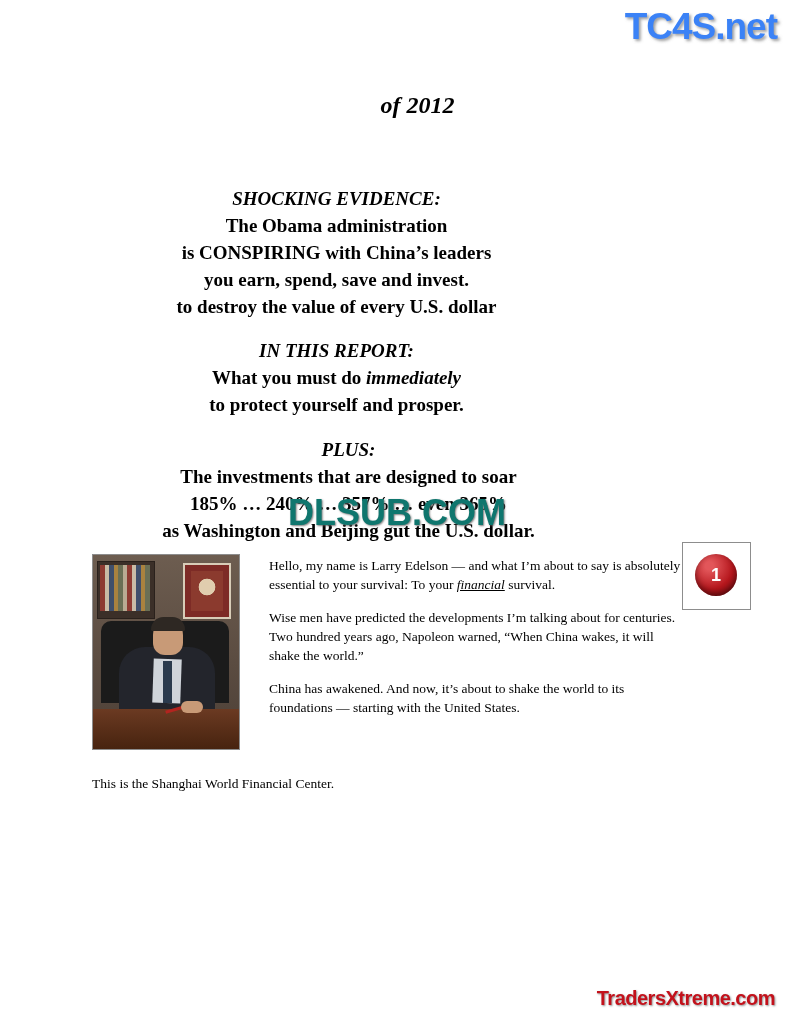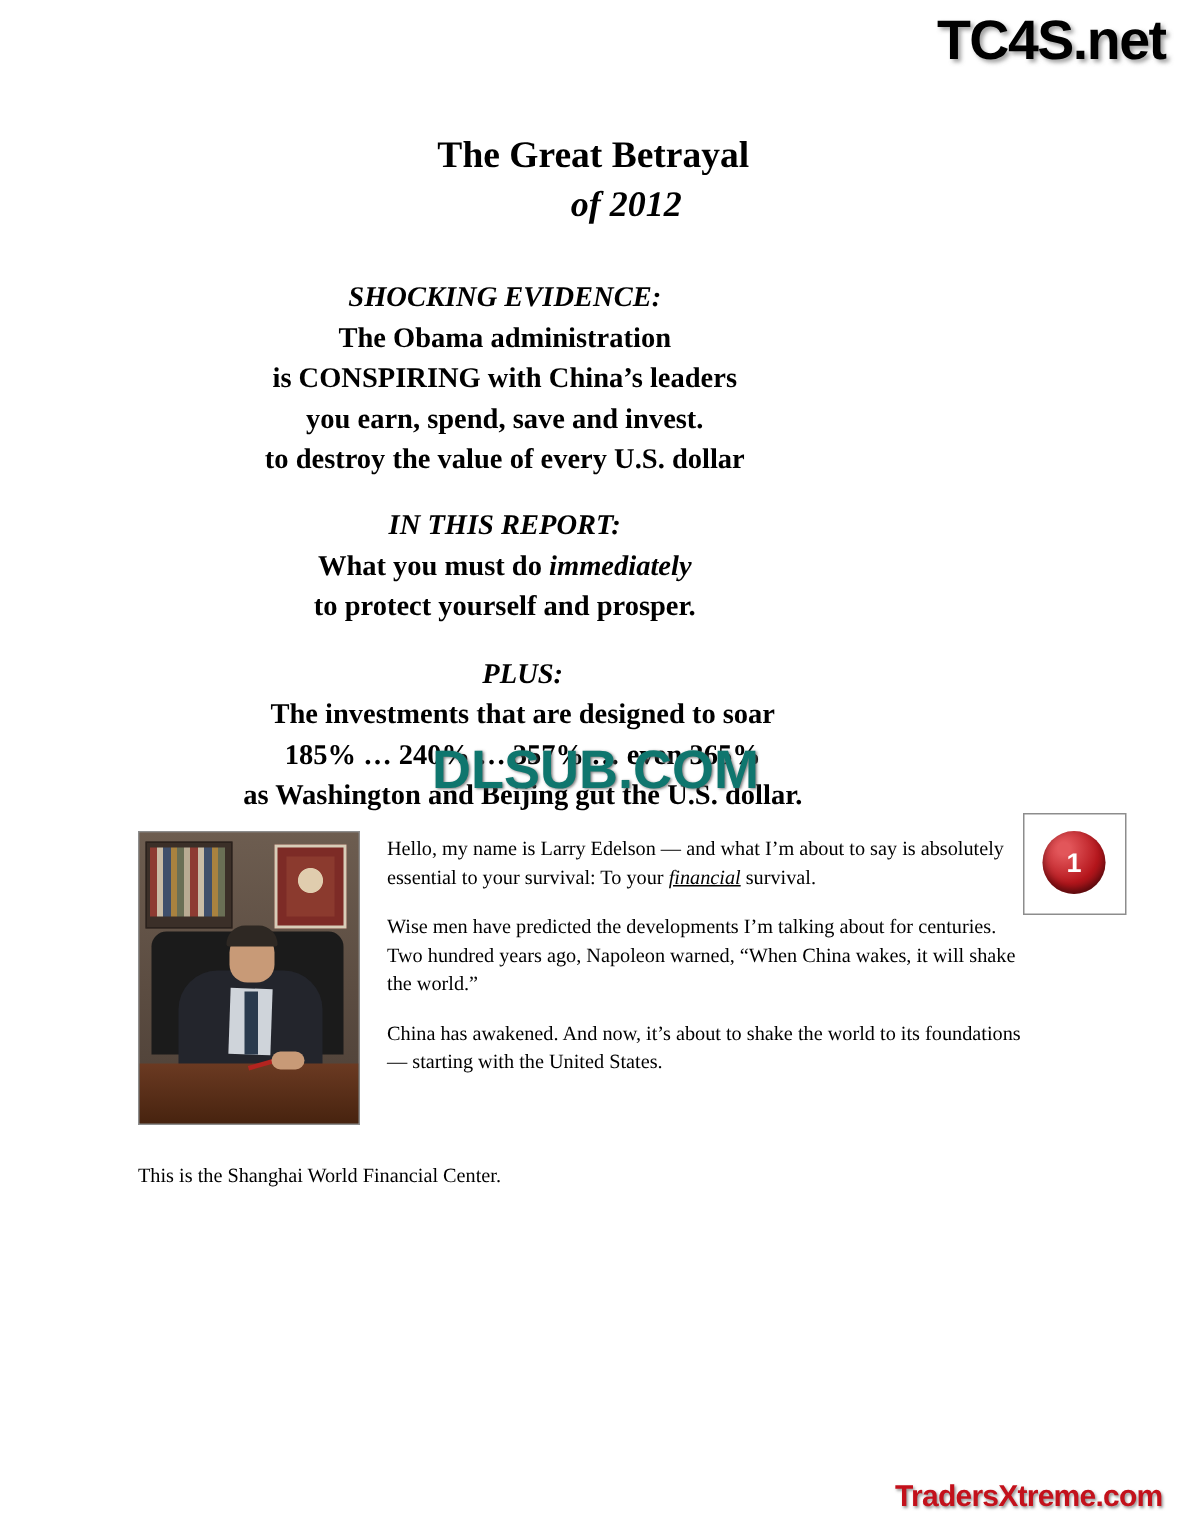--- a/index.html
+++ b/index.html
@@ -17,21 +17,21 @@
   }
 
   
   .wm-top {
     position: absolute;
     top: 6px;
     right: 14px;
     font-family: "Liberation Sans", sans-serif;
     font-weight: bold;
     font-size: 37px;
-    color: #000000;
+    color: #3b82f6;
     letter-spacing: -1px;
     text-shadow: 2px 2px 3px rgba(120,120,120,0.7);
   }
   .wm-bottom {
     position: absolute;
     bottom: 14px;
     right: 16px;
     font-family: "Liberation Sans", sans-serif;
     font-weight: bold;
     font-size: 20px;
@@ -229,21 +229,21 @@
   
   .article {
     position: absolute;
     top: 556px;
     left: 258px;
     width: 424px;
     font-size: 13.5px;
     line-height: 19px;
   }
   .article p {
-    margin: 0 0 14px 0;
+    margin: 0 0 14px 11px;
   }
   .article u {
     text-decoration: underline;
     font-style: italic;
   }
   .caption {
     position: absolute;
     top: 774px;
     left: 92px;
     width: 560px;
@@ -277,21 +277,20 @@
     text-align: center;
     line-height: 42px;
   }
 </style>
 </head>
 <body>
 
 <div class="wm-top">TC4S.net</div>
 
 <div class="headline">
-  <div class="h-title">The Great Betrayal</div>
   <div class="h-subtitle">of 2012</div>
 </div>
 
 <div class="block" style="top:185px;">
   <div class="lead">SHOCKING EVIDENCE:</div>
   <div class="body-line">The Obama administration</div>
   <div class="body-line">is CONSPIRING with China’s leaders</div>
   <div class="body-line">you earn, spend, save and invest.</div>
   <div class="body-line">to destroy the value of every U.S. dollar</div>
 </div>

